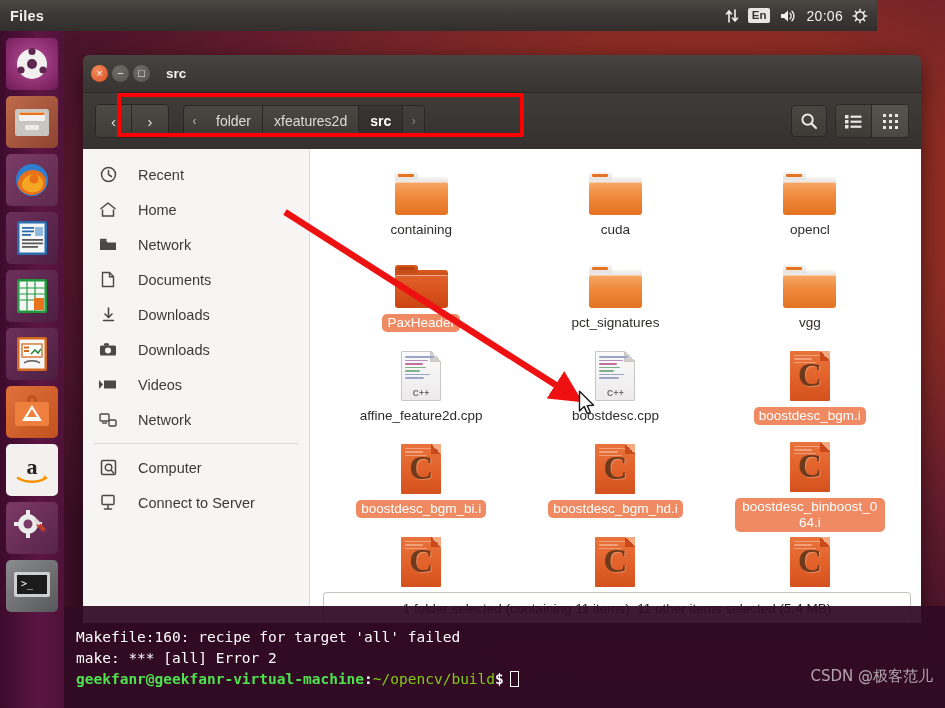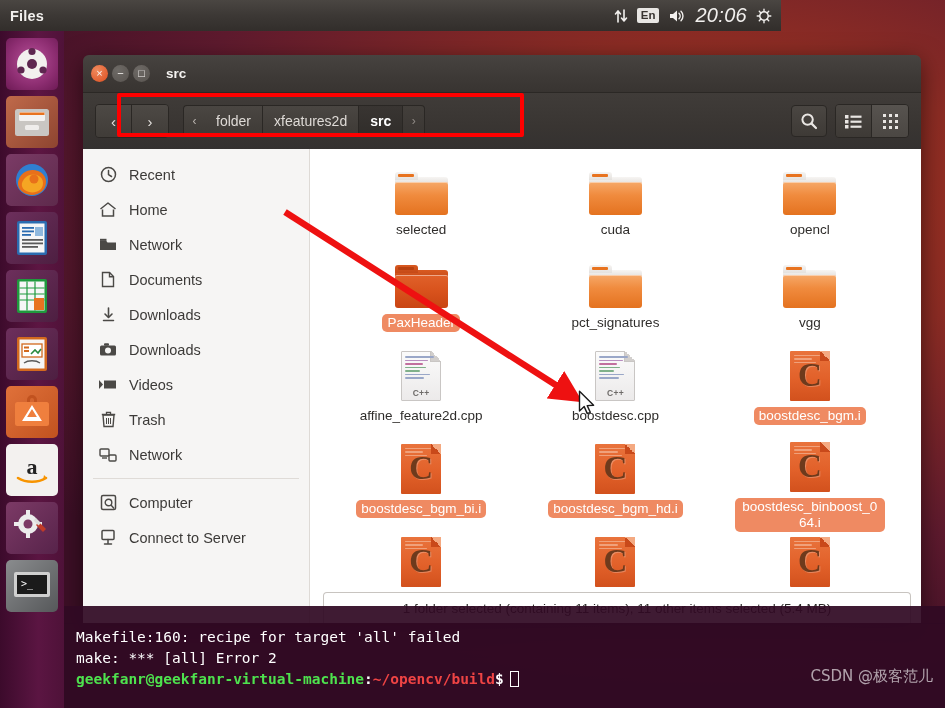--- a/index.html
+++ b/index.html
@@ -13,36 +13,36 @@
   
   #desktop {
     position: absolute; left: 0; top: 0; width: 945px; height: 708px;
     background:
       radial-gradient(ellipse 800px 500px at 75% 30%, #a8331d 0%, #8c2c24 35%, #5e1a2e 70%, #3d0f26 100%),
       linear-gradient(160deg, #7a1f49 0%, #5c1638 50%, #300018 100%);
   }
 
   
   #top-panel {
-    position: absolute; left: 0; top: 0; width: 781px; height: 31px;
+    position: absolute; left: 0; top: 0; width: 877px; height: 31px;
     background: linear-gradient(to bottom, #4a4642 0%, #3c3835 50%, #322e2b 100%);
     display: flex; align-items: center;
     z-index: 60;
   }
   #top-panel .app-title {
     color: #f2f0ee; font-size: 14.5px; font-weight: bold; margin-left: 10px;
     letter-spacing: .2px;
   }
   #panel-right { margin-left: auto; display: flex; align-items: center; gap: 9px; padding-right: 9px; }
   #panel-right .ind { color: #f2f0ee; display: flex; align-items: center; }
   .kbd-ind {
     color: #383430; background: #e8e6e3; font-size: 11.5px; font-weight: bold;
     padding: 1px 4px 2px 4px; border-radius: 2px; line-height: 12px;
   }
-  .clock { color: #f2f0ee; font-size: 20px; letter-spacing: .3px; font-style: italic; }
+  .clock { color: #f2f0ee; font-size: 14px; letter-spacing: .3px; }
 
   
   #launcher {
     position: absolute; left: 0; top: 31px; width: 64px; height: 677px;
     background: linear-gradient(to right, rgba(60,10,44,.92) 0%, rgba(95,22,70,.88) 60%, rgba(80,18,58,.92) 100%);
     z-index: 50;
     padding-top: 4px;
   }
   .launcher-icon {
     width: 52px; height: 52px; margin: 3px auto 6px auto;
@@ -150,21 +150,21 @@
 
   #wbody { display: flex; height: 474px; background: #ffffff; }
 
   
   #sidebar {
     width: 227px; background: #f6f5f4; border-right: 1px solid #dedad6;
     padding-top: 8px; flex-shrink: 0;
   }
   .side-item {
     display: flex; align-items: center; height: 35px; padding-left: 16px;
-    color: #3c3a38; font-size: 14.5px; gap: 12px;
+    color: #3c3a38; font-size: 14.5px; gap: 21px;
   }
   .side-icon { width: 18px; height: 18px; display: flex; align-items: center; justify-content: center; color: #4b4946; }
   .side-divider { height: 1px; background: #dfdbd7; margin: 6px 10px 6px 10px; }
 
   
   #filearea { flex: 1; position: relative; background: #ffffff; overflow: hidden; }
   #grid {
     display: grid; grid-template-columns: repeat(3, 1fr);
     padding: 8px 14px 0 14px;
   }
@@ -273,21 +273,21 @@
     background: rgba(48,10,36,.93);
     font-family: "DejaVu Sans Mono", monospace;
     font-size: 14.5px; line-height: 21px;
     padding: 4px 0 0 12px;
     z-index: 25;
     overflow: hidden;
   }
   #terminal .tline { color: #ffffff; white-space: pre; }
   #terminal .user { color: #4ee24e; font-weight: bold; }
   #terminal .colon { color: #ffffff; font-weight: bold; }
-  #terminal .path { color: #ef4444; font-weight: bold; }
+  #terminal .path { color: #84cc16; font-weight: normal; }
   #terminal .dollar { color: #ffffff; font-weight: bold; }
   #terminal .cursorblk {
     display: inline-block; width: 9px; height: 16px; vertical-align: -3px;
     border: 1.5px solid #ffffff; margin-left: 6px;
   }
   #partial-line {
     position: absolute; left: 64px; top: 606px; width: 881px; height: 18px;
     background: rgba(48,10,36,.93); overflow: hidden; z-index: 24;
   }
 
@@ -551,30 +551,20 @@
         <span class="side-icon">
           <svg width="18" height="13" viewBox="0 0 18 13">
               <path d="M0 2l4 4.5L0 11z" fill="#4b4946"></path>
               <rect x="5" y="2.5" width="12" height="8" fill="#4b4946"></rect>
             </svg>
         </span>
         <span>Videos</span>
       </div>
       <div class="side-item">
         <span class="side-icon">
-          <svg width="15" height="17" viewBox="0 0 15 17">
-              <path d="M2 4h11l-1 11.5H3z" stroke="#4b4946" stroke-width="1.4" fill="none"></path>
-              <path d="M0.8 3.5h13.4M5.5 1.4h4v2.1h-4z" stroke="#4b4946" stroke-width="1.3" fill="none"></path>
-              <path d="M5.5 7v6M7.5 7v6M9.5 7v6" stroke="#4b4946" stroke-width="1"></path>
-            </svg>
-        </span>
-        <span>Trash</span>
-      </div>
-      <div class="side-item">
-        <span class="side-icon">
           <svg width="18" height="16" viewBox="0 0 18 16">
               <rect x="1" y="2" width="9" height="7" rx="1" stroke="#4b4946" stroke-width="1.4" fill="none"></rect>
               <rect x="10" y="8" width="7" height="6" rx="1" stroke="#4b4946" stroke-width="1.4" fill="none"></rect>
               <path d="M3 11h5" stroke="#4b4946" stroke-width="1.4"></path>
             </svg>
         </span>
         <span>Network</span>
       </div>
 
       <div class="side-divider"></div>
@@ -605,21 +595,21 @@
 
         <div class="item">
           <span class="ico">
               <span class="folder">
                 <span class="back"></span>
                 <span class="tab"></span>
                 <span class="tab2"></span>
                 <span class="front"></span>
               </span>
             </span>
-          <span class="lbl">selected</span>
+          <span class="lbl">containing</span>
         </div>
         <div class="item">
           <span class="ico">
               <span class="folder">
                 <span class="back"></span>
                 <span class="tab"></span>
                 <span class="tab2"></span>
                 <span class="front"></span>
               </span>
             </span>

